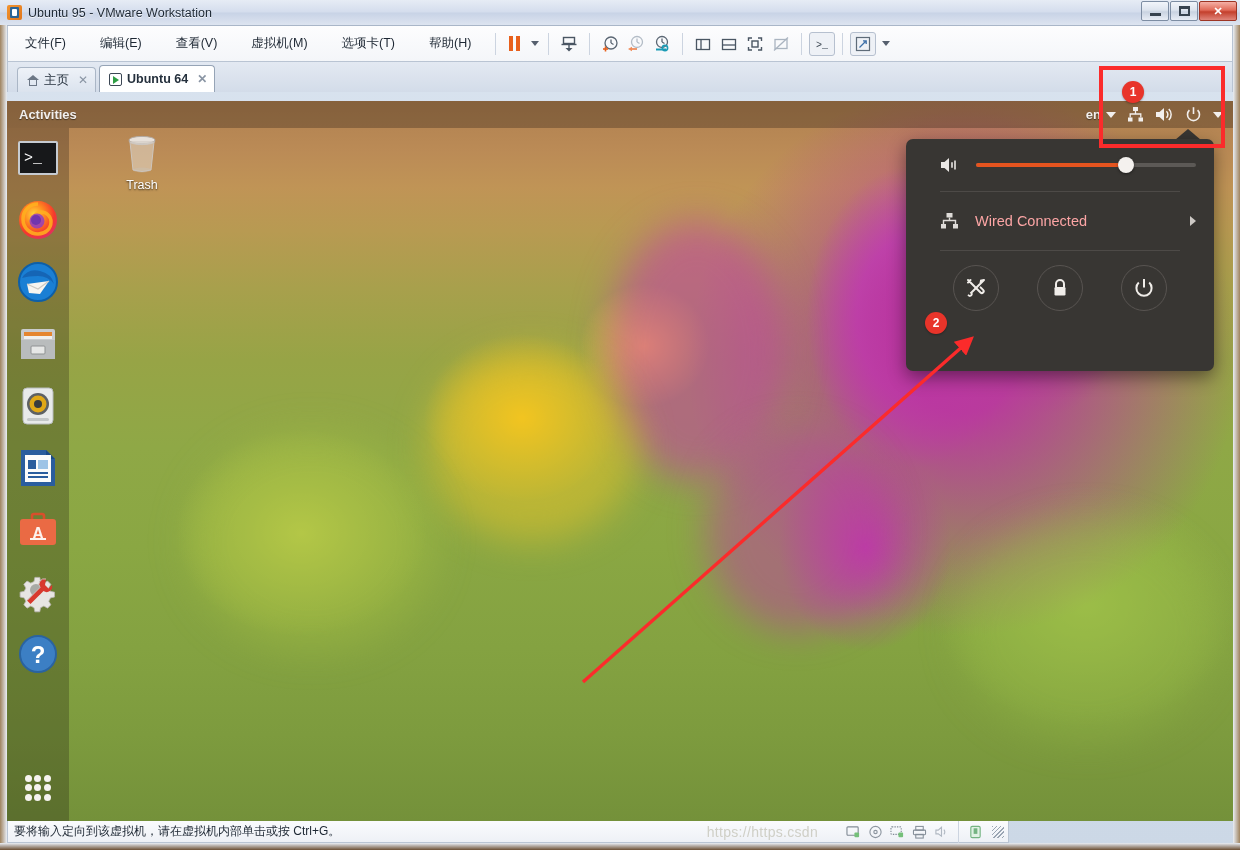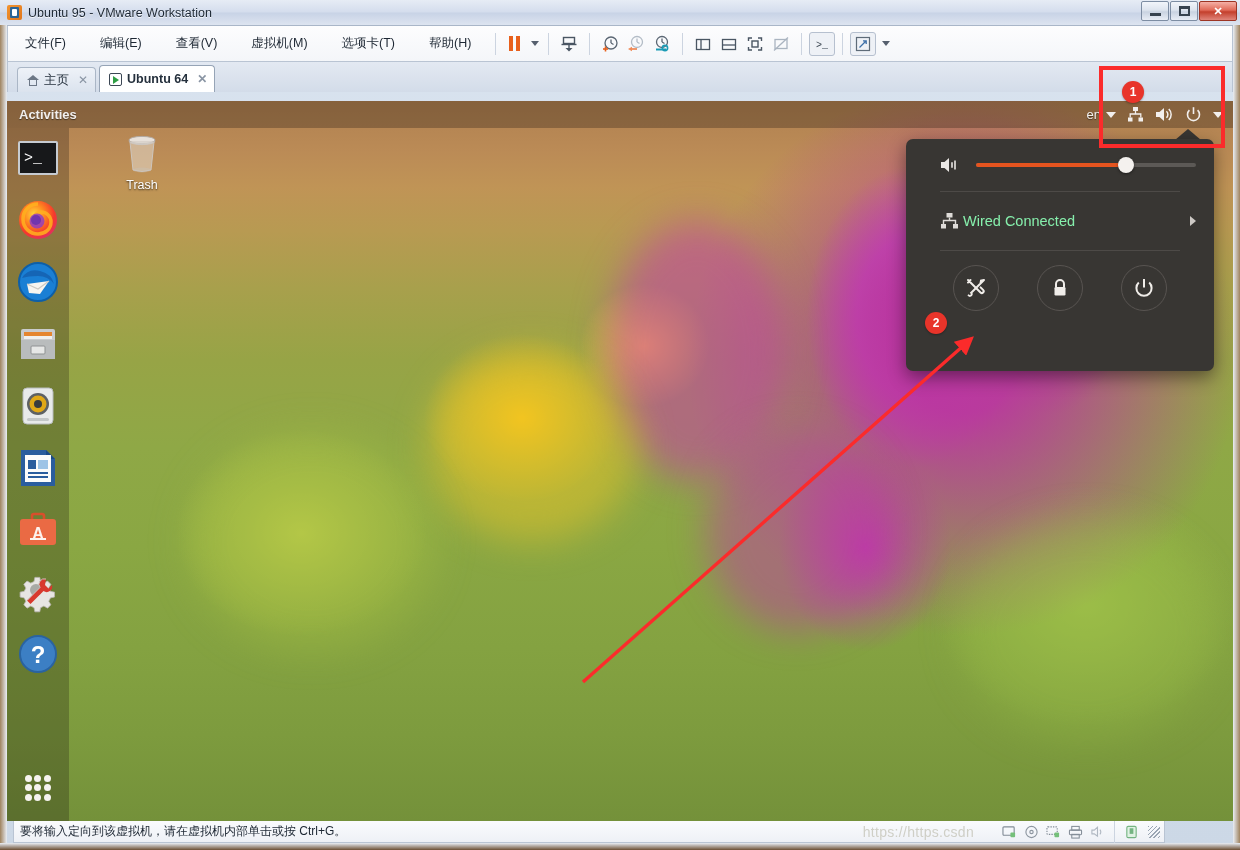--- a/index.html
+++ b/index.html
@@ -150,21 +150,21 @@
     font-size:13px;
   }
   .topbar .activities{margin-left:12px;font-weight:600;text-shadow:0 1px 1px rgba(0,0,0,.5);}
   .topbar .clock{
     position:absolute;left:0;right:0;text-align:center;font-weight:600;
     text-shadow:0 1px 1px rgba(0,0,0,.5);pointer-events:none;
   }
   .topbar .tray{
     position:absolute;right:10px;display:flex;align-items:center;gap:11px;
   }
-  .lang{font-size:13px;font-weight:400;display:flex;align-items:center;gap:5px;text-shadow:0 1px 1px rgba(0,0,0,.5);}
+  .lang{font-size:13px;font-weight:700;display:flex;align-items:center;gap:5px;text-shadow:0 1px 1px rgba(0,0,0,.5);}
   .tray-caret{width:0;height:0;border-left:5px solid transparent;border-right:5px solid transparent;border-top:6px solid #f2efed;}
   .tray svg{display:block;}
 
   
   .dock{
     position:absolute;left:0;top:27px;width:62px;height:693px;
     background:rgba(23,16,12,.26);
     display:flex;flex-direction:column;align-items:center;padding-top:7px;
     box-sizing:border-box;
   }
@@ -207,21 +207,21 @@
   }
   .slider-fill{position:absolute;left:0;top:0;height:4px;border-radius:2px;background:#e5541f;}
   .slider-knob{
     position:absolute;top:-6px;width:16px;height:16px;border-radius:50%;
     background:#f4f1ee;box-shadow:0 1px 3px rgba(0,0,0,.45);
   }
   .hr{height:1px;background:#4d4a47;margin:0 34px;}
   .menu-row{
     display:flex;align-items:center;height:30px;padding:0 18px 0 34px;cursor:default;
   }
-  .menu-row .mi-label{flex:1;margin-left:4px;color:#86efac;}
+  .menu-row .mi-label{flex:1;margin-left:16px;color:#fca5a5;}
   .menu-row .mi-chev{
     width:0;height:0;border-top:5px solid transparent;border-bottom:5px solid transparent;
     border-left:6px solid #cdc9c5;
   }
   .avatar-img{
     width:20px;height:20px;border-radius:2px;flex:none;
     background:linear-gradient(to bottom,#2b2a55 0%,#6b3f6e 28%,#d06a34 55%,#f0a050 70%,#7c5a3a 100%);
     position:relative;overflow:hidden;
   }
   .avatar-img:after{
@@ -242,21 +242,21 @@
   .ann-badge{
     position:absolute;width:22px;height:22px;border-radius:50%;
     background:#e8342a;color:#fff;font-size:12px;font-weight:bold;
     display:flex;align-items:center;justify-content:center;
     box-shadow:0 1px 2px rgba(0,0,0,.3);
   }
   .ann-arrow{position:absolute;left:0;top:0;width:1240px;height:850px;pointer-events:none;}
 
   
   .statusbar{
-    position:absolute;left:13px;top:821px;width:1152px;height:22px;
+    position:absolute;left:7px;top:821px;width:1002px;height:22px;
     background:linear-gradient(to bottom,#fafbfd,#eef1f6);
     border:1px solid #b9c4d3;border-top:none;box-sizing:border-box;
     display:flex;align-items:center;font-size:12px;color:#1d2733;
   }
   .statusbar .msg{margin-left:6px;}
   .status-right{position:absolute;right:4px;display:flex;align-items:center;gap:7px;}
   .watermark{
     position:absolute;right:190px;font-size:14px;color:#cfcfc6;
     font-family:"Liberation Sans",sans-serif;letter-spacing:.3px;
   }

